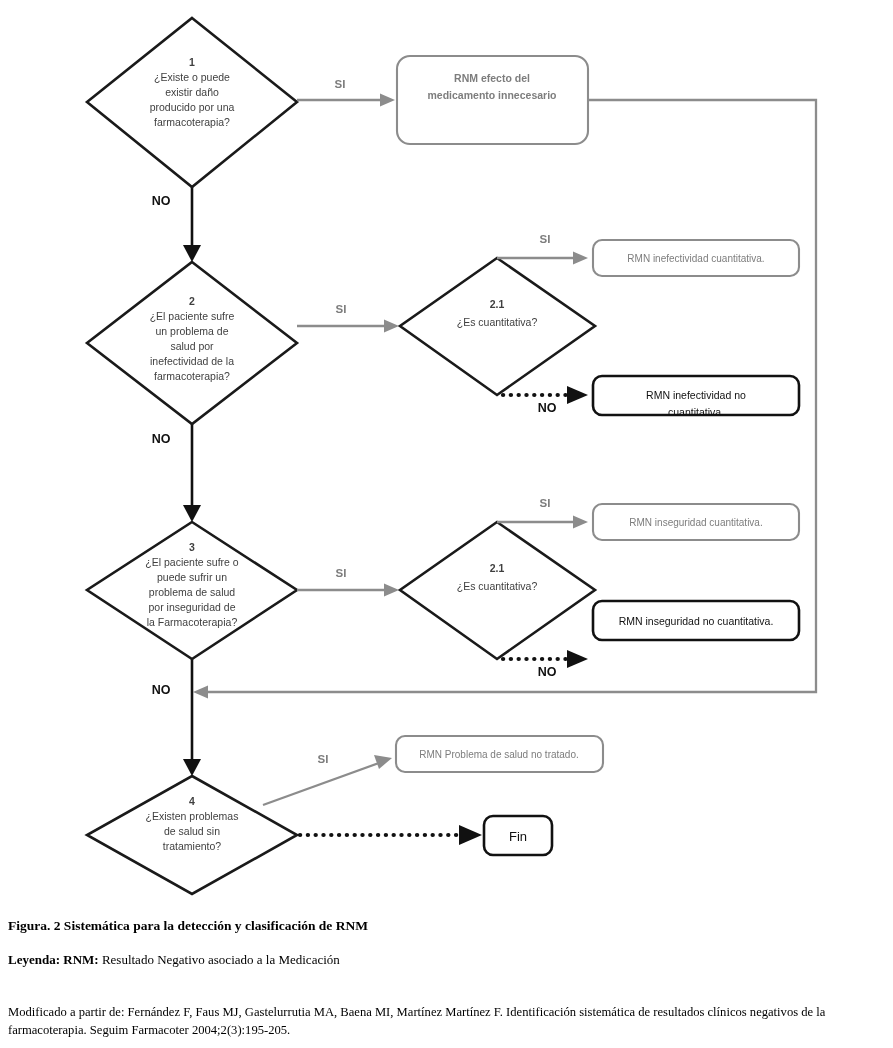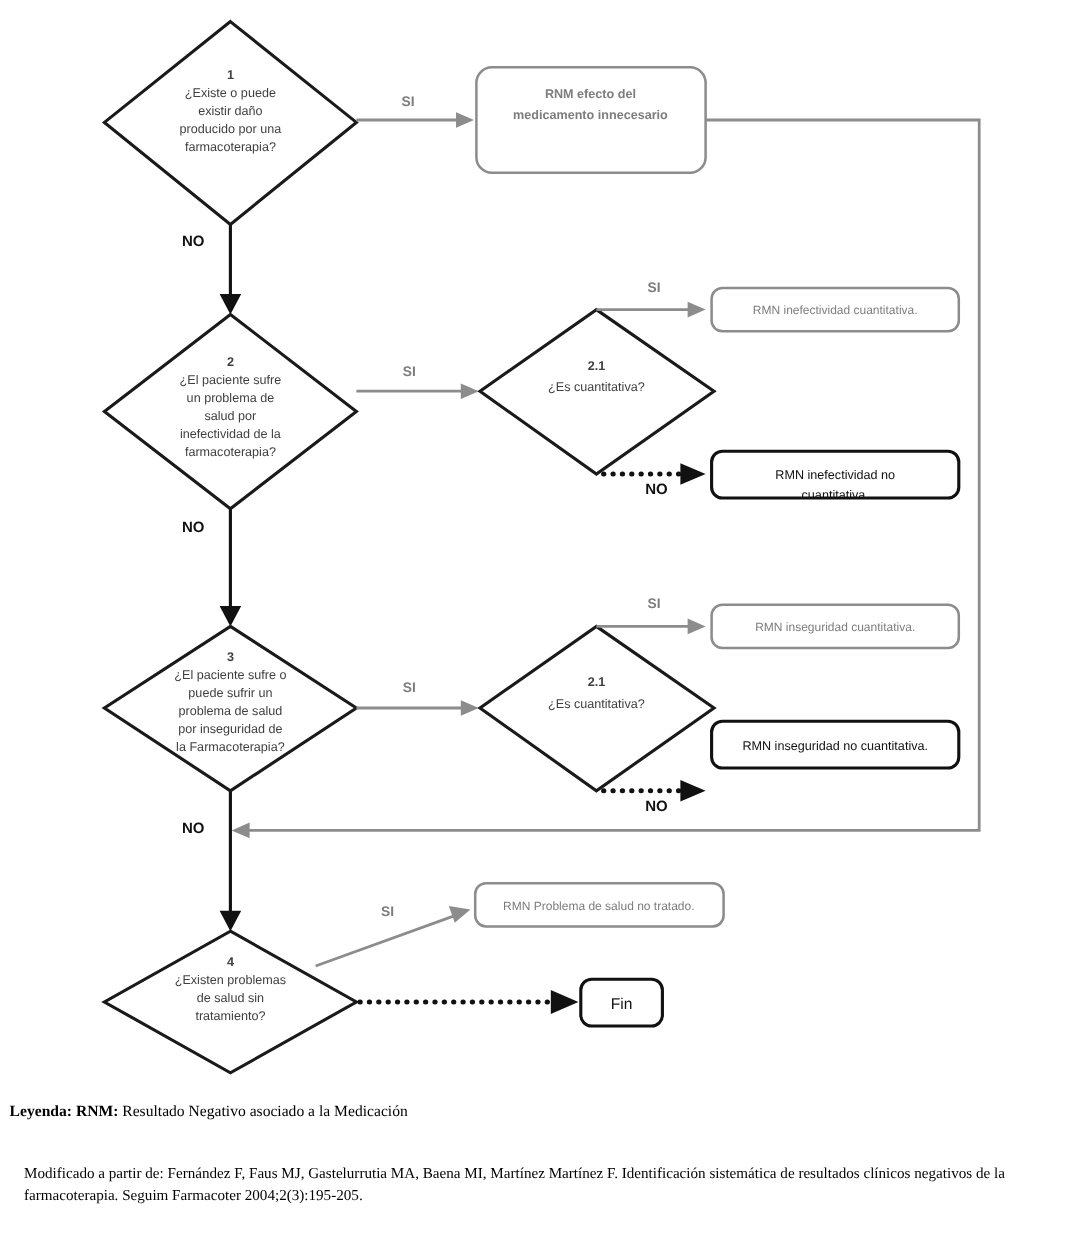--- a/index.html
+++ b/index.html
@@ -39,21 +39,21 @@
 
   
   #caption{
     position:absolute;left:8px;top:918px;width:877px;
     font-family:"Liberation Serif", serif;
     color:#000;
   }
   #caption .cap-title{font-size:13.5px;font-weight:bold;margin:0 0 17px 0;line-height:1.25;}
   #caption .cap-legend{font-size:13px;margin:0 0 36px 0;line-height:1.25;}
   #caption .cap-legend b{font-weight:bold;}
-  #caption .cap-src{font-size:12.6px;margin:12px;line-height:1.42;text-align:left;}
+  #caption .cap-src{font-size:12.6px;margin:0;line-height:1.42;text-align:left;}
 </style>
 </head>
 <body>
 
 <div id="flow-wrap">
 <svg id="flow" viewBox="0 0 893 915" xmlns="http://www.w3.org/2000/svg">
 
   <path class="ln-gray" d="M 588 100 L 816 100 L 816 692 L 205 692"></path>
   <polygon class="ah-gray" points="193,692 208,685.5 208,698.5"></polygon>
 
@@ -165,15 +165,16 @@
 
   <path class="ln-dotted" d="M 300 835 L 462 835"></path>
   <polygon class="ah-black" points="482,835 459,825 459,845"></polygon>
   <rect class="box-black" x="484" y="816" width="68" height="39" rx="9" ry="9"></rect>
   <text class="t-fin" x="518" y="841">Fin</text>
 
 </svg>
 </div>
 
 <div id="caption">
+  <p class="cap-title">Figura. 2 Sistemática para la detección y clasificación de RNM</p>
   <p class="cap-legend"><b>Leyenda: RNM:</b><span> Resultado Negativo asociado a la Medicación</span></p>
   <p class="cap-src">Modificado a partir de: Fernández F, Faus MJ, Gastelurrutia MA, Baena MI, Martínez Martínez F. Identificación sistemática de resultados clínicos negativos de la farmacoterapia. Seguim Farmacoter 2004;2(3):195-205.</p>
 </div>
 
 </body></html>

